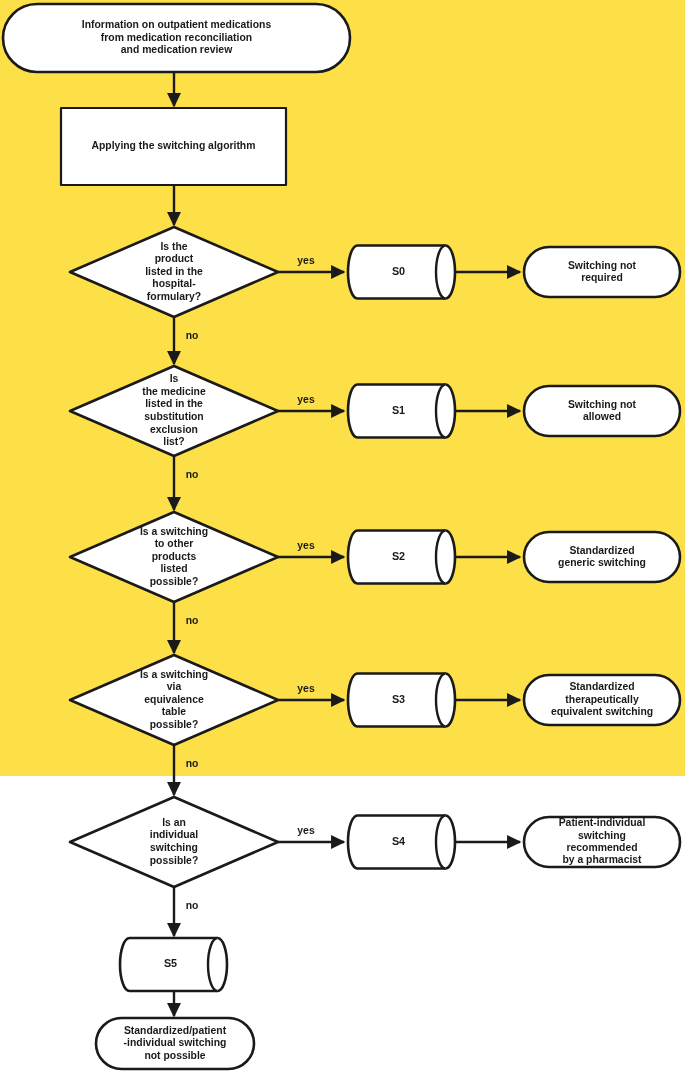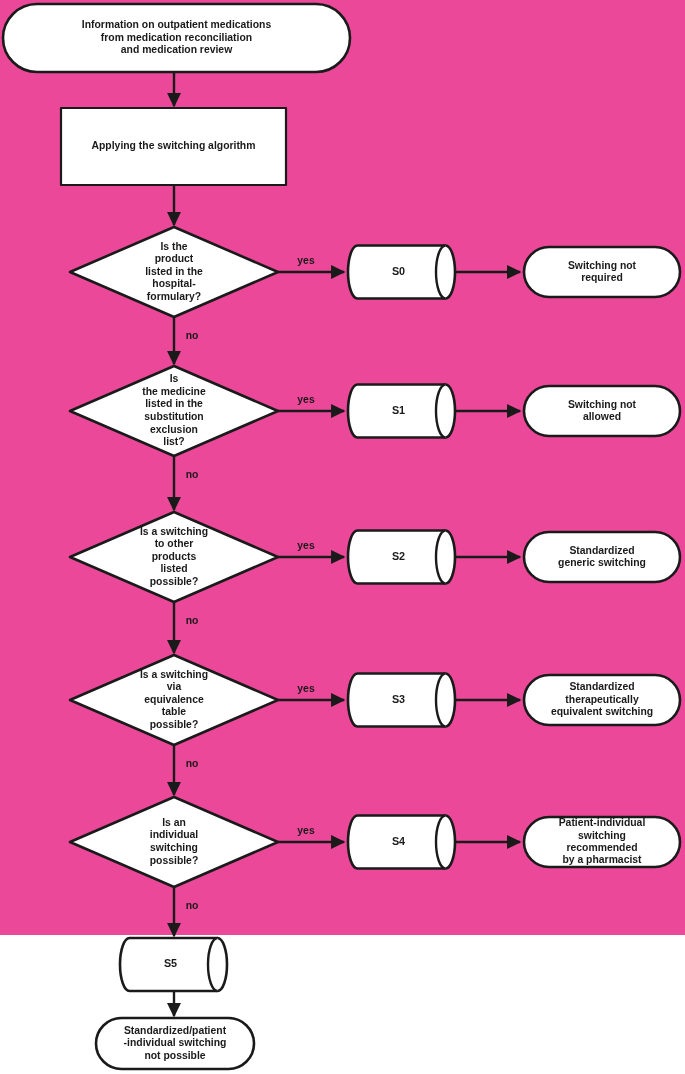--- a/index.html
+++ b/index.html
@@ -9,22 +9,22 @@
   }
   body {
     width: 685px;
     height: 1074px;
     overflow: hidden;
     font-family: "Liberation Sans", sans-serif;
   }
   #flowchart-root {
     position: relative;
     width: 685px;
-    height: 935px;
-    background: #ec4899;
+    height: 776px;
+    background: #fde047;
   }
   svg.chart-svg {
     display: block;
     width: 685px;
     height: 1074px;
   }
   .shape-outline {
     fill: #ffffff;
     stroke: #1a1a1a;
     stroke-width: 2.6;

